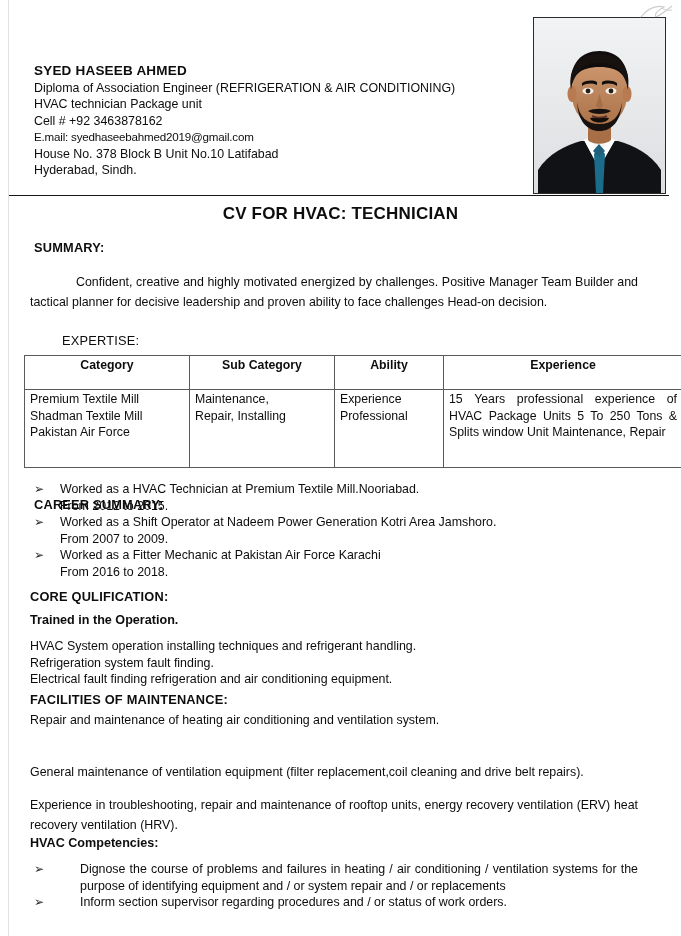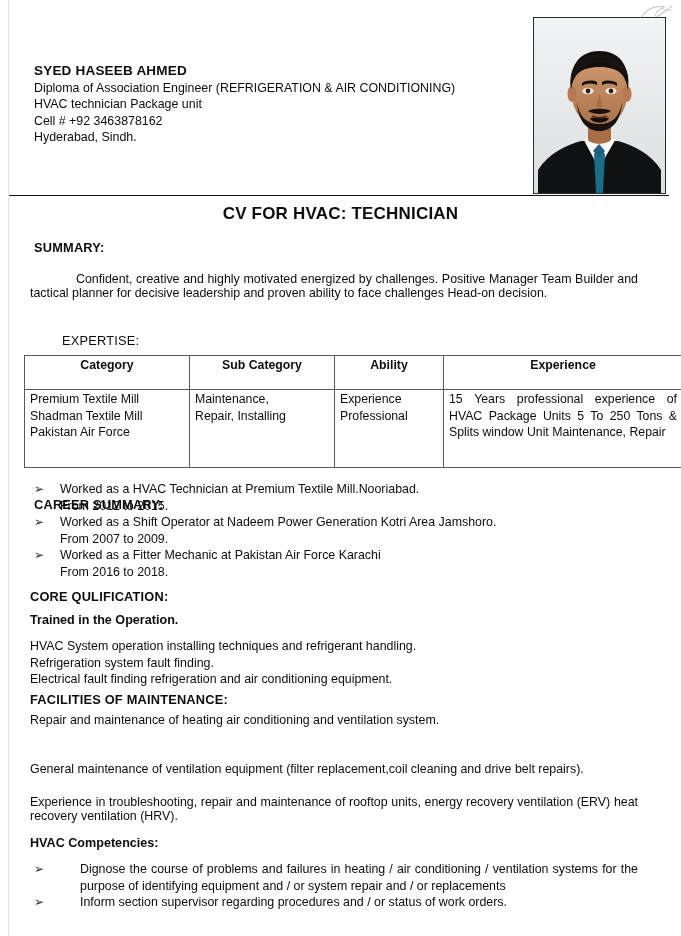--- a/index.html
+++ b/index.html
@@ -104,21 +104,21 @@
   .sec-head {
     position: absolute;
     font-weight: bold;
     font-size: 12.8px;
     letter-spacing: 0.2px;
   }
 
   .para {
     position: absolute;
     font-size: 12.4px;
-    line-height: 14px;
+    line-height: 20px;
     text-align: justify;
   }
 
   .plain-lines {
     position: absolute;
     font-size: 12.4px;
     line-height: 16.6px;
   }
   .plain-lines div { white-space: nowrap; }
 
@@ -187,20 +187,22 @@
 
 <div class="page-edge-left"></div>
 
 <div class="header">
 
   <div class="header-text">
     <div class="hname">SYED HASEEB AHMED</div>
     <div class="hline">Diploma of Association  Engineer (REFRIGERATION &amp; AIR CONDITIONING)</div>
     <div class="hline">HVAC technician Package unit</div>
     <div class="hline">Cell # +92 3463878162</div>
+    <div class="hline email">E.mail: syedhaseebahmed2019@gmail.com</div>
+    <div class="hline">House No. 378 Block B Unit No.10 Latifabad</div>
     <div class="hline">Hyderabad, Sindh.</div>
   </div>
 
   <div class="photo-frame">
     <svg class="photo-svg" viewBox="0 0 131 175" preserveAspectRatio="none">
       <defs>
         <linearGradient id="bgg" x1="0" y1="0" x2="0" y2="1">
           <stop offset="0" stop-color="#f2f3f4"></stop>
           <stop offset="1" stop-color="#dcdee1"></stop>
         </linearGradient>

